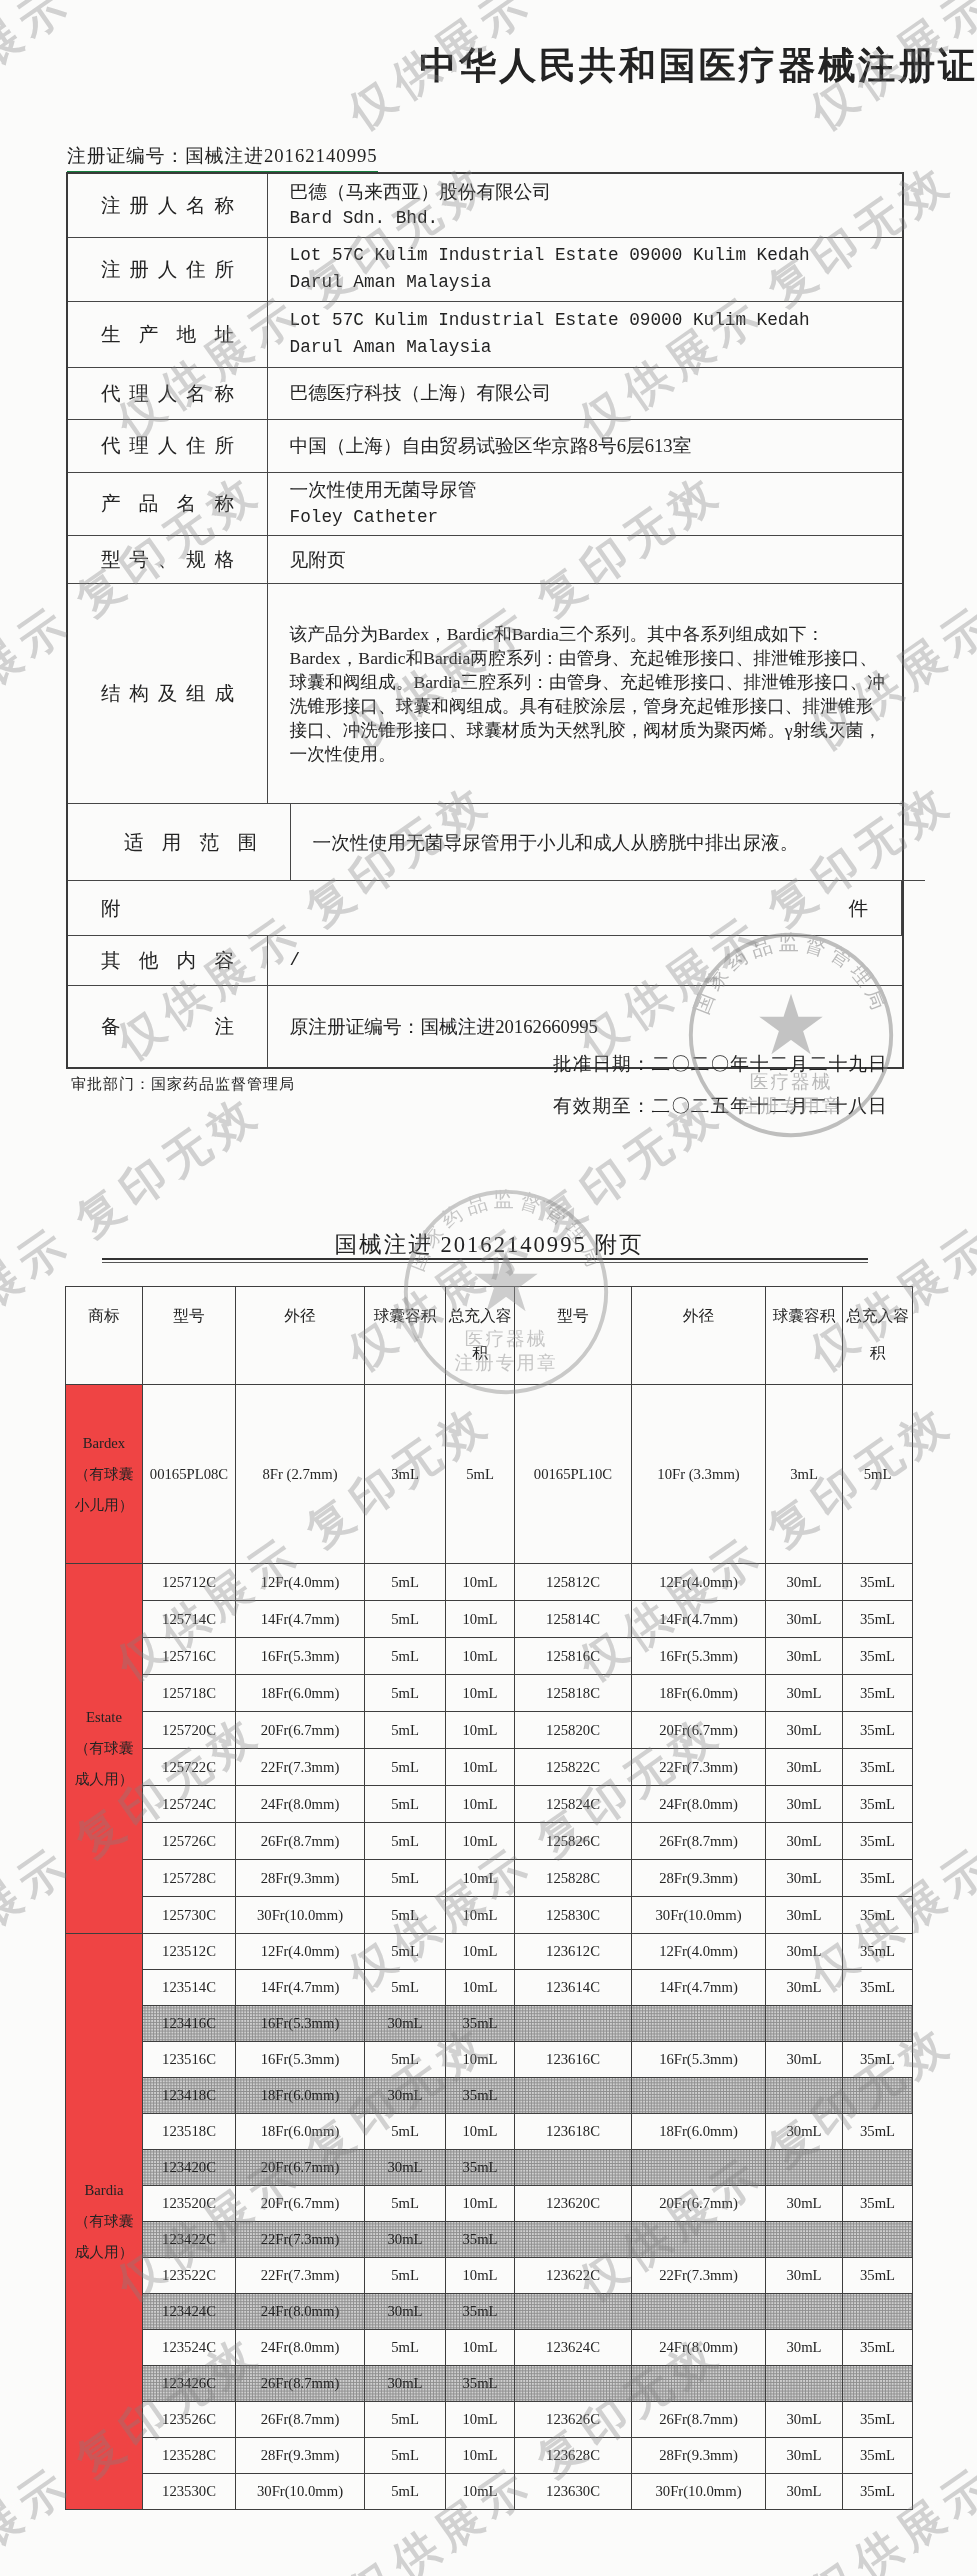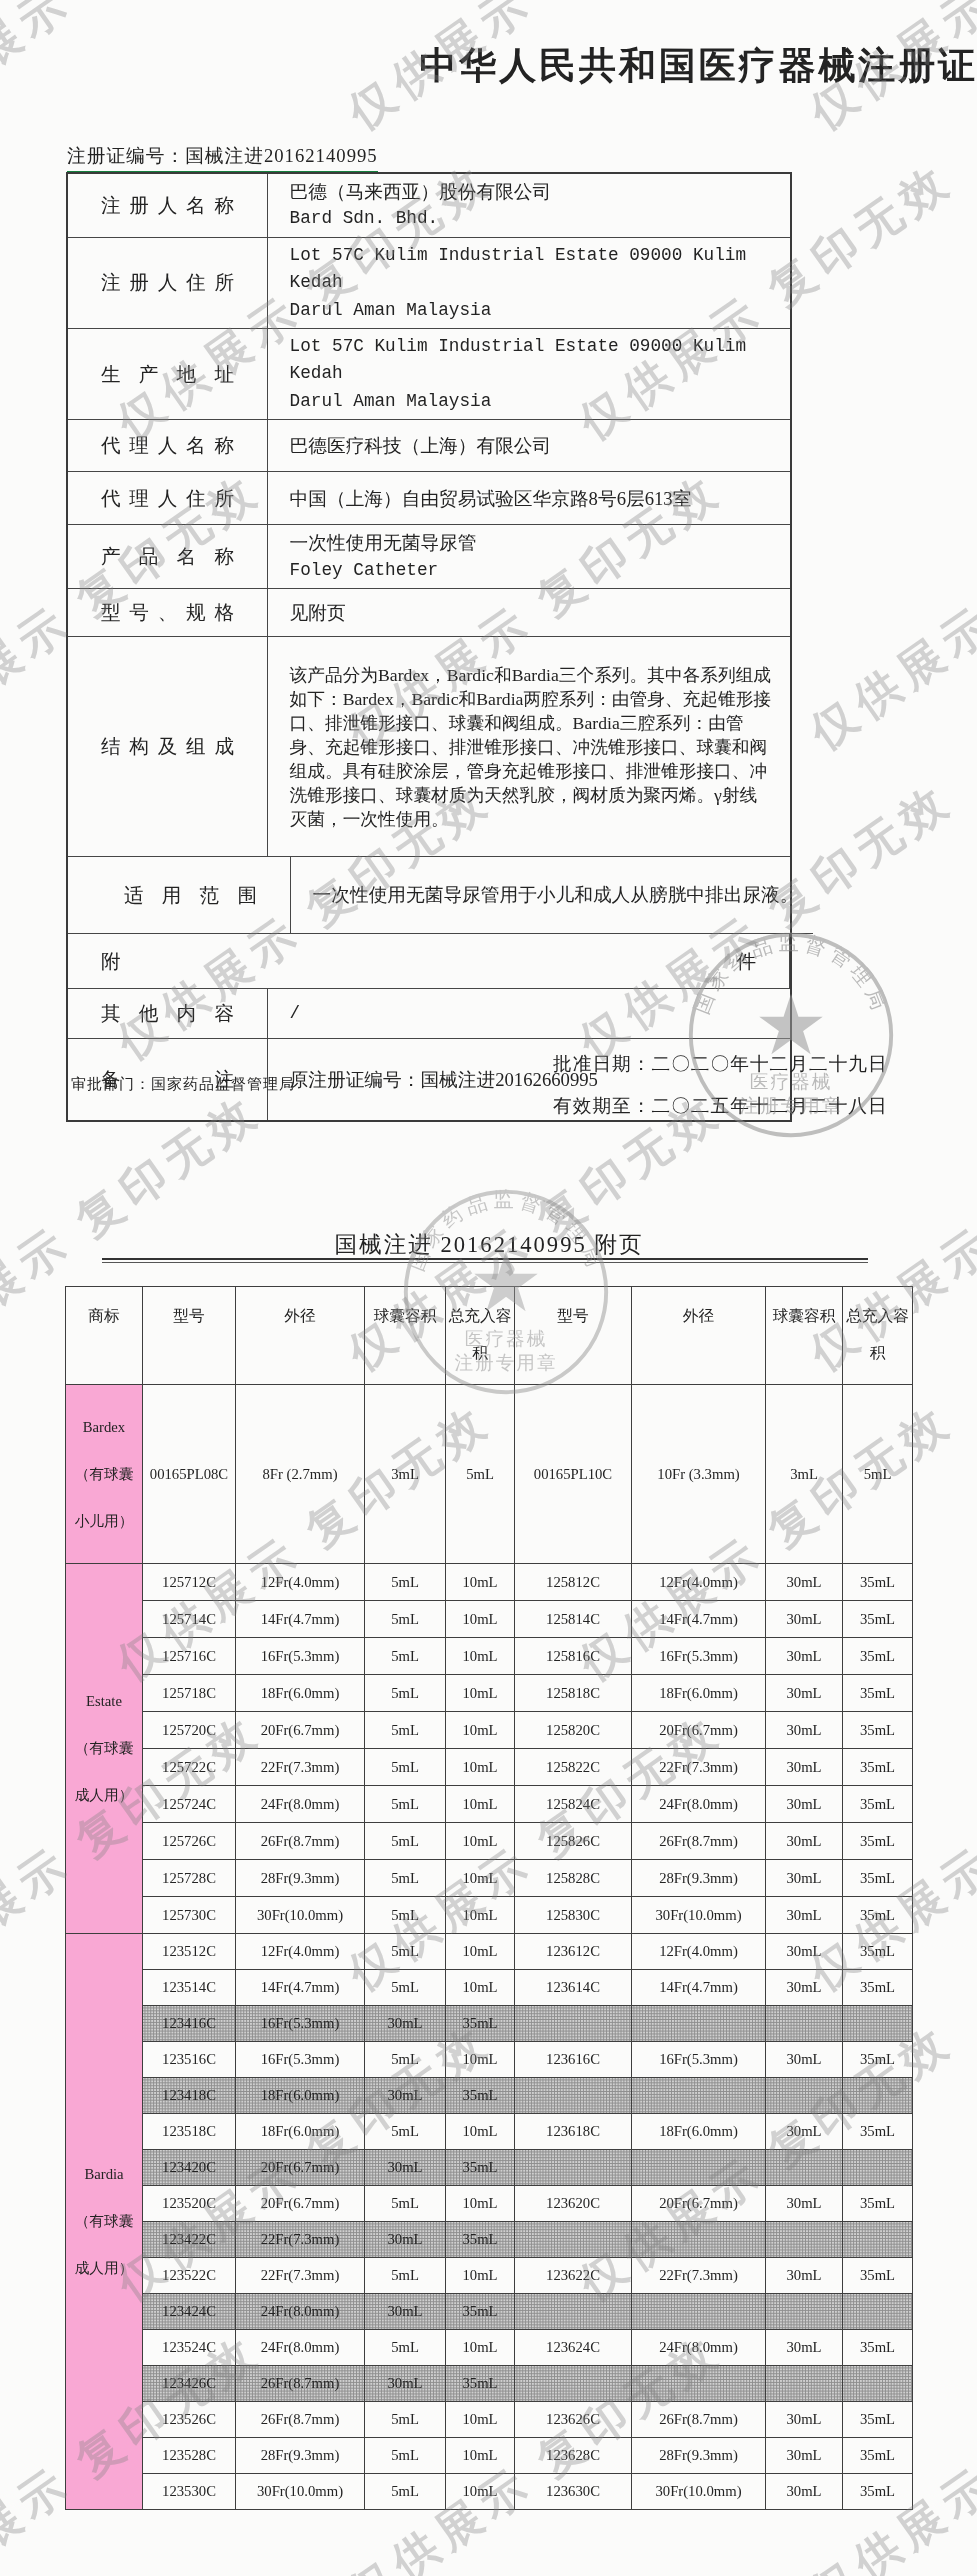--- a/index.html
+++ b/index.html
@@ -23,21 +23,21 @@
     position:absolute;top:41px;left:0;width:100%;z-index:2;
     text-align:right;font-size:37px;font-weight:bold;letter-spacing:2.9px;
   }
   .reg-line{
     position:absolute;top:143px;left:67px;z-index:2;
     font-size:18.7px;letter-spacing:1px;
     border-bottom:1px solid #15803d;padding-bottom:2px;
   }
   
   .cert-table{
-    position:absolute;top:172px;left:66px;width:726px;z-index:2;
+    position:absolute;top:172px;left:66px;width:838px;z-index:2;
     border:2px solid #3a3a3a;box-sizing:border-box;
   }
   .cert-row{display:table;width:100%;table-layout:fixed;border-bottom:1px solid #464646;}
   .cert-row:last-child{border-bottom:none;}
   .cert-label{
     display:table-cell;width:200px;vertical-align:middle;
     border-right:1px solid #464646;
     padding:0 33px;box-sizing:border-box;
     font-size:19.6px;text-align:justify;text-align-last:justify;
   }
@@ -76,22 +76,22 @@
     font-size:14.7px;
   }
   #attach-table th,#attach-table td{
     border:1px solid #3e3e3e;text-align:center;padding:0 2px;box-sizing:border-box;
   }
   #attach-table thead th{
     height:98px;vertical-align:top;padding-top:9.8px;
     font-weight:normal;font-size:15.7px;line-height:37px;
   }
   #attach-table td.brand{
-    vertical-align:middle;line-height:47px;padding:0 7.9px;
-    word-break:break-all;font-size:14.7px;background:#f9a8d4;
+    vertical-align:middle;line-height:31px;padding:0 7.9px;
+    word-break:break-all;font-size:14.7px;background:#ef4444;
   }
   #attach-table tr.s0{height:179px;}
   #attach-table tr.s1{height:37px;}
   #attach-table tr.s2{height:36px;}
   #attach-table td.shaded{
     background-color:#cfcfcf;
     background-image:radial-gradient(rgba(90,90,90,.55) 1px, transparent 1px);
     background-size:2.9px 2.9px;
   }
 </style>

